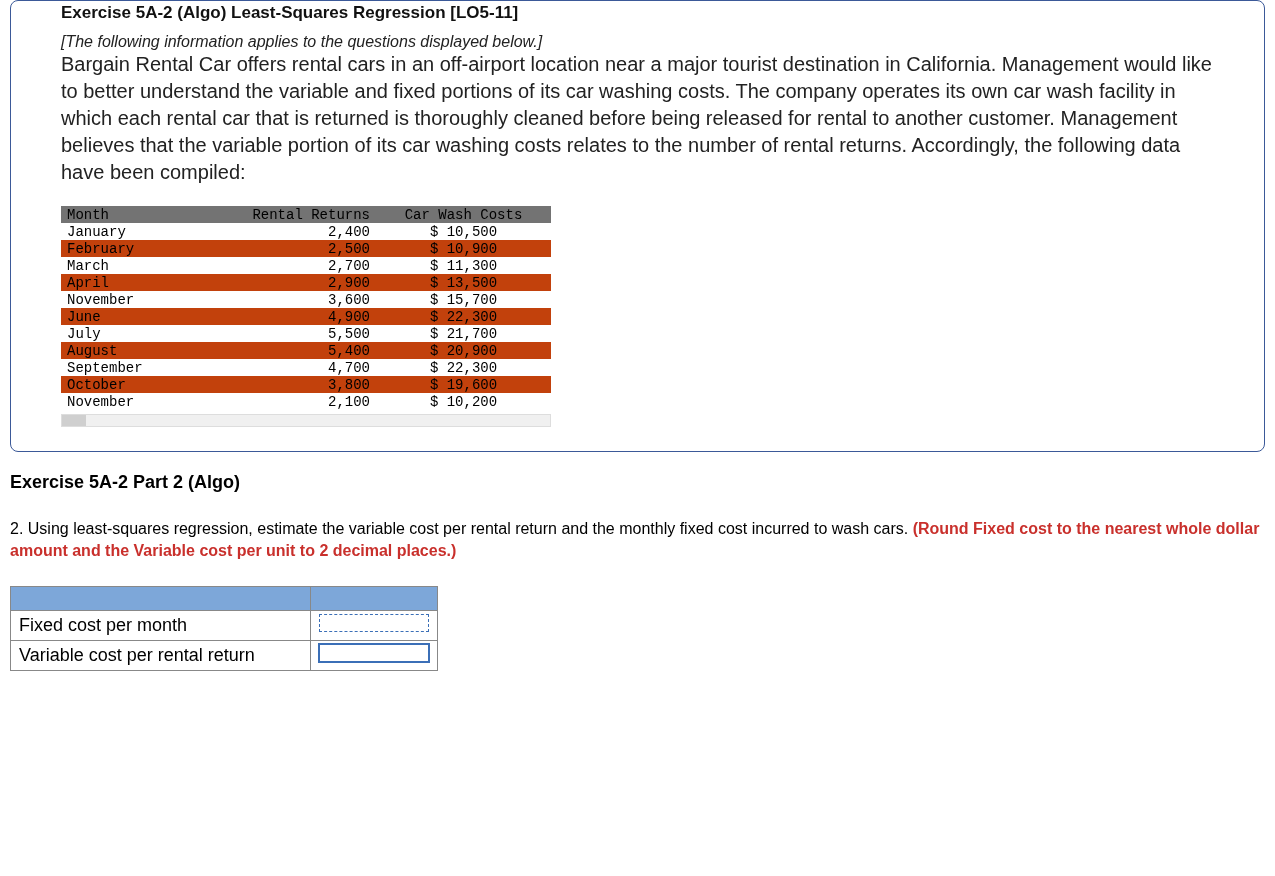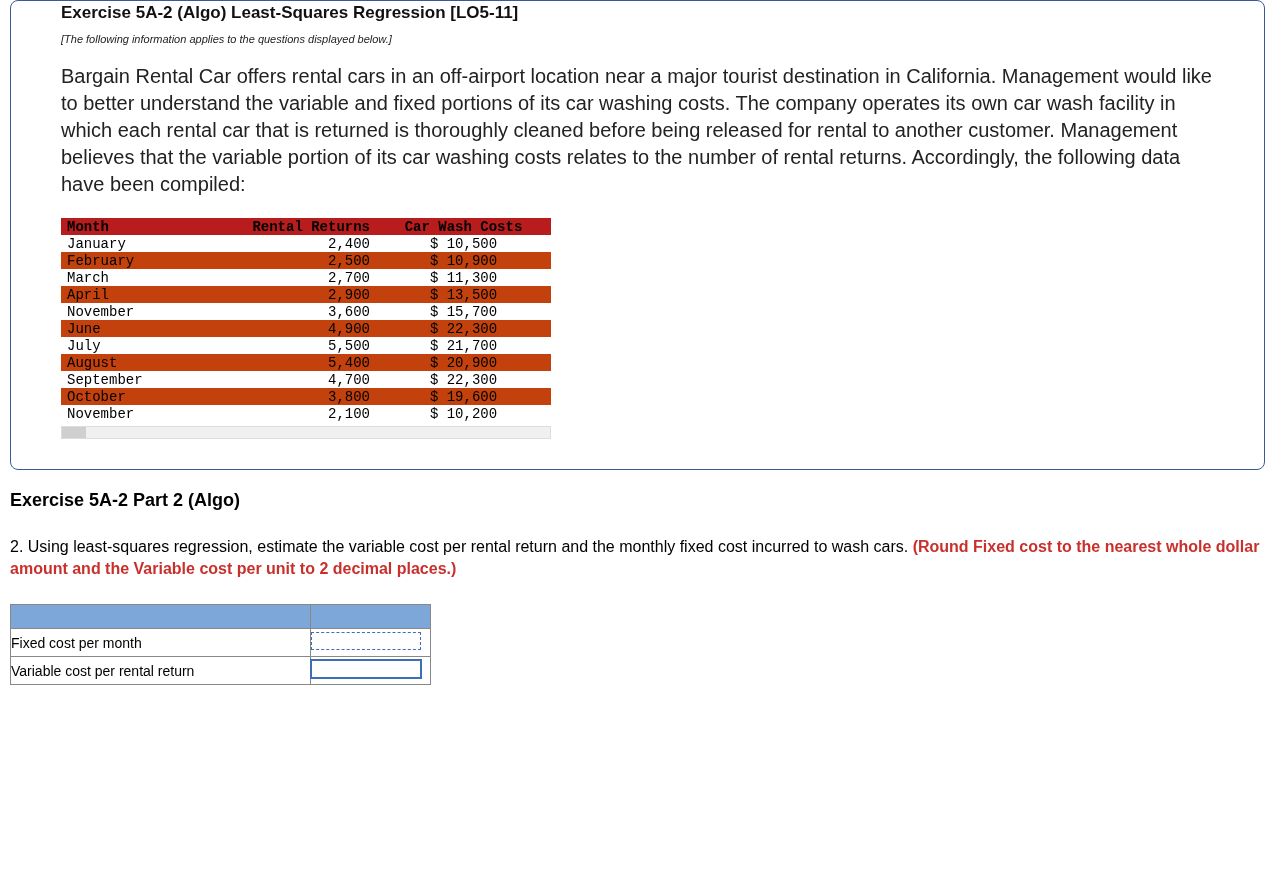--- a/index.html
+++ b/index.html
@@ -11,34 +11,33 @@
       font-family: Arial, Helvetica, sans-serif;
       background: #ffffff;
       color: #000000;
       padding: 0;
       width: 1275px;
     }
     .problem-box {
       border: 1px solid #3b5998;
       border-radius: 8px;
       margin: 0 10px 20px 10px;
-      padding: 0 50px 30px 50px;
+      padding: 0 50px 24px 50px;
     }
     .title {
       font-weight: bold;
       font-size: 17px;
       color: #111;
       margin-bottom: 10px;
       padding-top: 2px;
     }
     .preface {
       font-style: italic;
-      font-size: 11px;
+      font-size: 16px;
       color: #222;
-      margin-bottom: 18px;
     }
     .body-text {
       font-size: 20px;
       color: #222;
       line-height: 1.35;
       margin-bottom: 20px;
     }
     .data-table-wrap {
       width: 490px;
     }
@@ -47,22 +46,22 @@
       font-size: 14px;
       border-collapse: collapse;
       width: 100%;
     }
     .data-table th, .data-table td {
       text-align: left;
       padding: 0 6px;
       height: 17px;
     }
     .data-table th {
-      font-weight: bold;
-      background: #b91c1c;
+      font-weight: normal;
+      background: #737373;
     }
     .data-table tr.alt td {
       background: #c2410c;
     }
     .data-table td.col-month {
       width: 120px;
     }
     .data-table td.col-returns, .data-table th.col-returns {
       text-align: right;
       width: 150px;
@@ -99,22 +98,22 @@
     .question .red {
       font-weight: bold;
       color: #c9302c;
     }
     .answer-table {
       border-collapse: collapse;
       margin-left: 10px;
     }
     .answer-table td, .answer-table th {
       border: 1px solid #888;
-      font-size: 14px;
-      padding: 3px 0;
+      font-size: 18px;
+      padding: 3px 8px;
       text-align: left;
       margin-top: 46px;
     }
     .answer-table th.header-cell {
       background: #7da7d9;
       height: 24px;
       width: 300px;
     }
     .answer-table th.header-input {
       background: #7da7d9;

